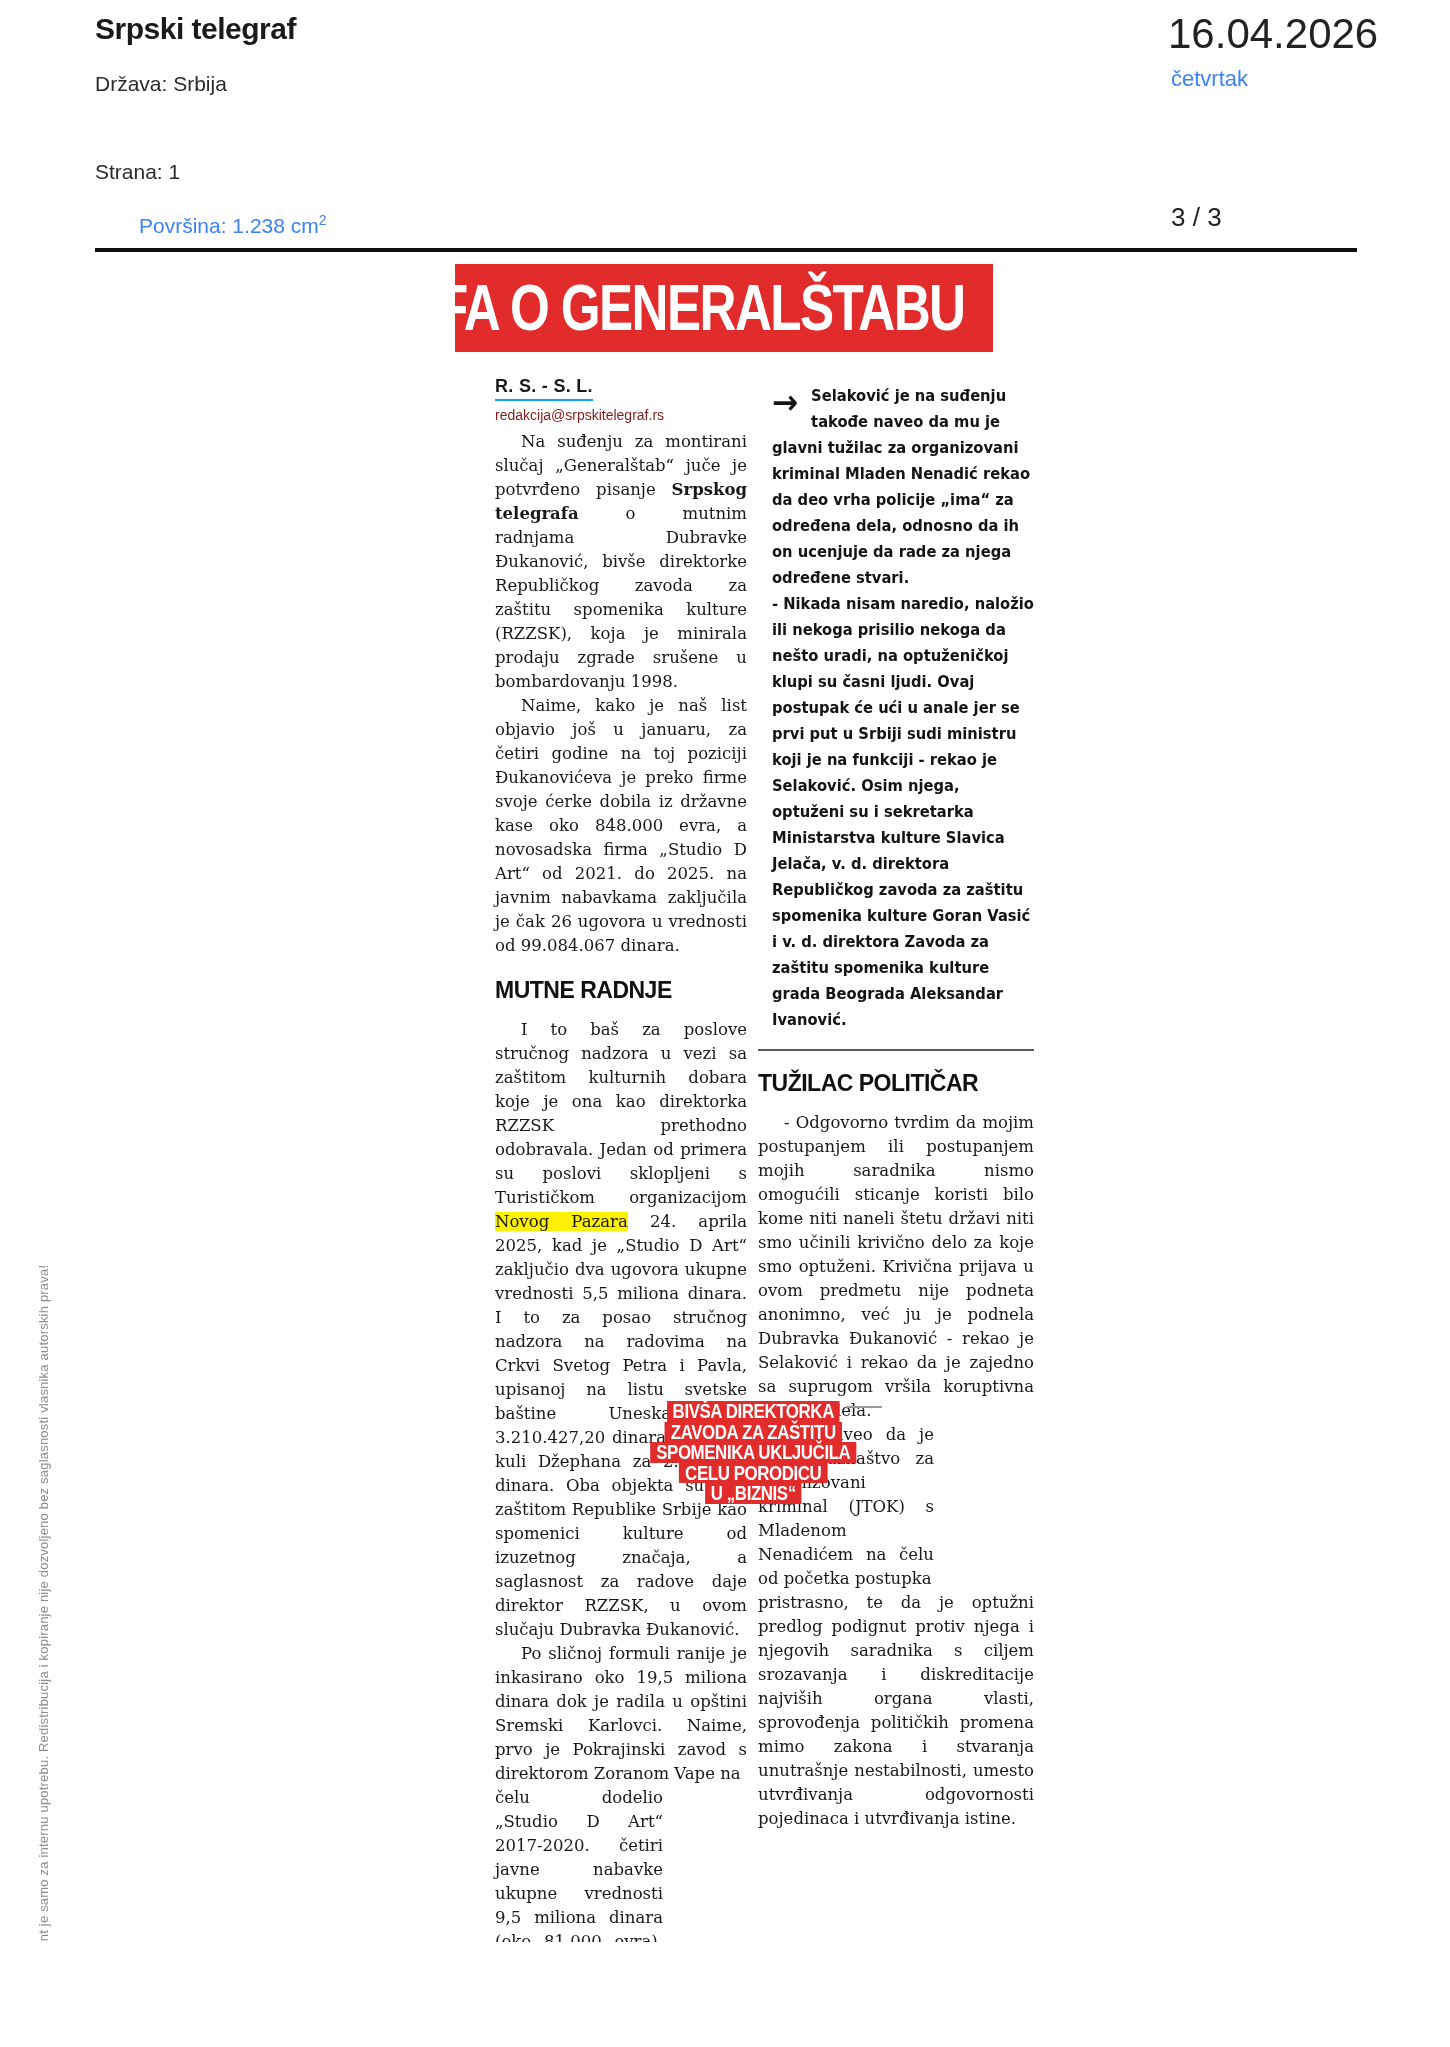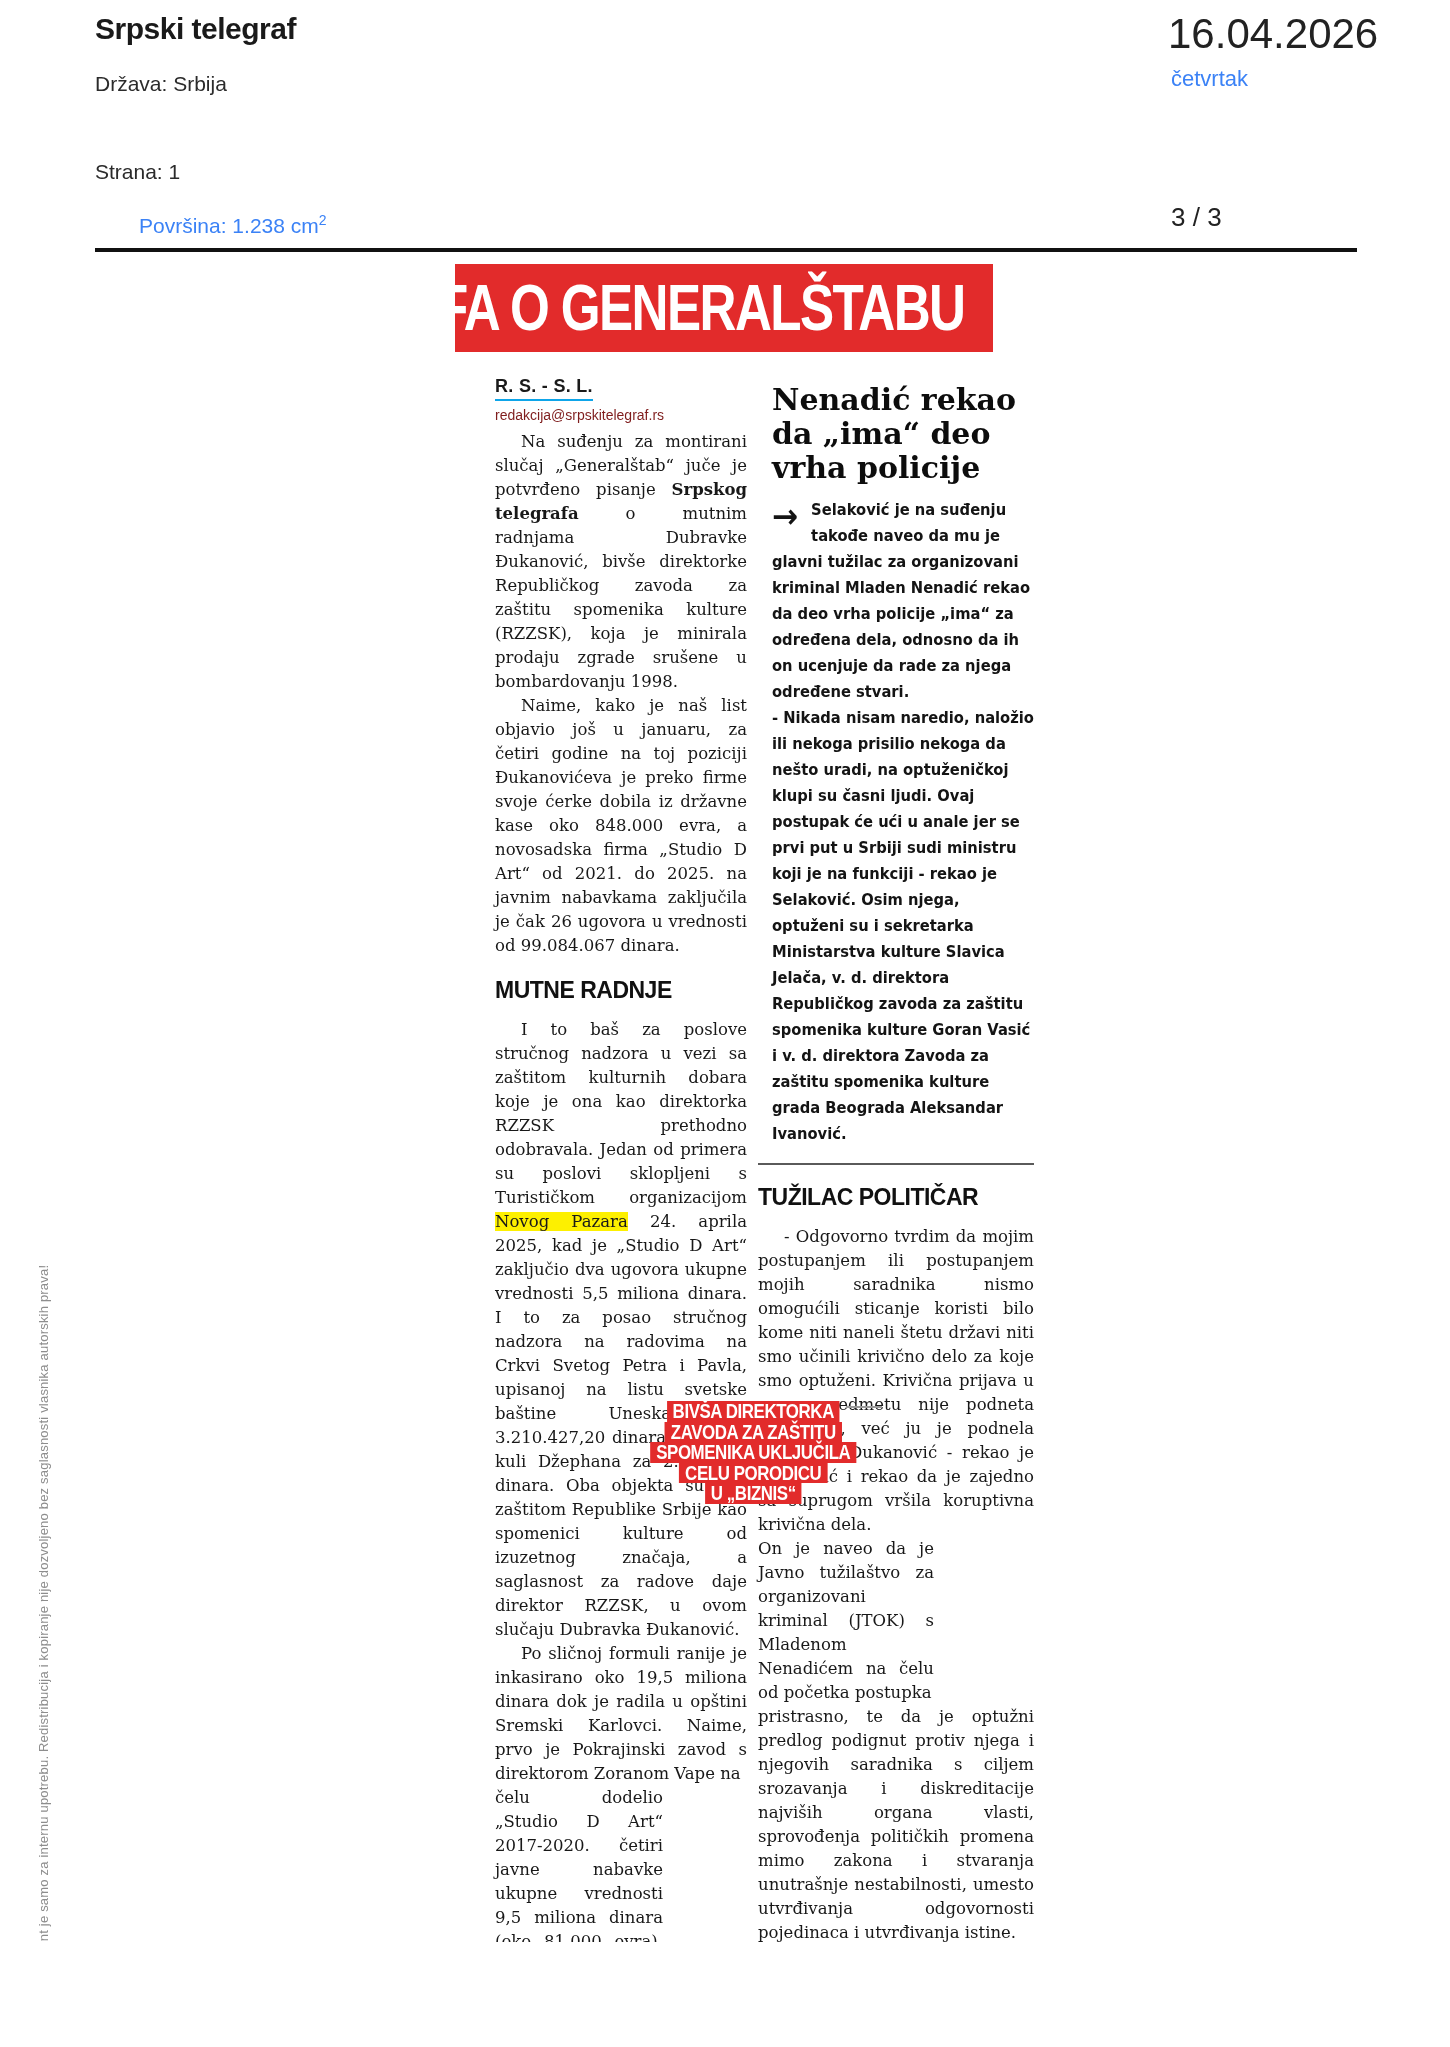--- a/index.html
+++ b/index.html
@@ -107,21 +107,20 @@
     <div class="subhead">MUTNE RADNJE</div>
     <p class="ind"><span>I to baš za poslove stručnog nadzora u vezi sa zaštitom kulturnih dobara koje je ona kao direktorka RZZSK prethodno odobravala. Jedan od primera su poslovi sklopljeni s Turističkom organizacijom </span><span class="hl">Novog Pazara</span><span> 24. aprila 2025, kad je „Studio D Art“ zaključio dva ugovora ukupne vrednosti 5,5 miliona dinara. I to za posao stručnog nadzora na radovima na Crkvi Svetog Petra i Pavla, upisanoj na listu svetske baštine Uneska, za 3.210.427,20 dinara, kao i na kuli Džephana za 2.310.210 dinara. Oba objekta su pod zaštitom Republike Srbije kao spomenici kulture od izuzetnog značaja, a saglasnost za radove daje direktor RZZSK, u ovom slučaju Dubravka Đukanović.</span></p>
     <p class="ind">Po sličnoj formuli ranije je inkasirano oko 19,5 miliona dinara dok je radila u opštini Sremski Karlovci. Naime, prvo je Pokrajinski zavod s direktorom Zoranom Vape na</p>
     <p class="narrow-left">čelu dodelio „Studio D Art“ 2017-2020. četiri javne nabavke ukupne vrednosti 9,5 miliona dinara (oko 81.000 evra). U sva četiri postup-</p>
     <p>ka „Studio D Art“ bio je jedini ponuđač. Đukanovićeva je tad, kako je pisao Voice, bila vanbračna, a u međuvremenu je postala bračna partnerka Zorana Vape.</p>
 
   </div>
 
   <div class="col col-right">
     <div class="sidebar">
-      <div class="sidebar-title">Nenadić rekao da „ima“ deo vrha policije</div>
       <div class="sidebar-body"><span class="sb-arrow">→</span><span>Selaković je na suđenju takođe naveo da mu je glavni tužilac za organizovani kriminal Mladen Nenadić rekao da deo vrha policije „ima“ za određena dela, odnosno da ih on ucenjuje da rade za njega određene stvari.
 - Nikada nisam naredio, naložio ili nekoga prisilio nekoga da nešto uradi, na optuženičkoj klupi su časni ljudi. Ovaj postupak će ući u anale jer se prvi put u Srbiji sudi ministru koji je na funkciji - rekao je Selaković. Osim njega, optuženi su i sekretarka Ministarstva kulture Slavica Jelača, v. d. direktora Republičkog zavoda za zaštitu spomenika kulture Goran Vasić i v. d. direktora Zavoda za zaštitu spomenika kulture grada Beograda Aleksandar Ivanović.</span></div>
     </div>
     <div class="serif">
       <div class="subhead">TUŽILAC POLITIČAR</div>
       <p class="ind">- Odgovorno tvrdim da mojim postupanjem ili postupanjem mojih saradnika nismo omogućili sticanje koristi bilo kome niti naneli štetu državi niti smo učinili krivično delo za koje smo optuženi. Krivična prijava u ovom predmetu nije podneta anonimno, već ju je podnela Dubravka Đukanović - rekao je Selaković i rekao da je zajedno sa suprugom vršila koruptivna krivična dela.</p>
       <p class="narrow-right">On je naveo da je Javno tužilaštvo za organizovani kriminal (JTOK) s Mladenom Nenadićem na čelu od početka postupka</p>
       <p>pristrasno, te da je optužni predlog podignut protiv njega i njegovih saradnika s ciljem srozavanja i diskreditacije najviših organa vlasti, sprovođenja političkih promena mimo zakona i stvaranja unutrašnje nestabilnosti, umesto utvrđivanja odgovornosti pojedinaca i utvrđivanja istine.</p>
 
     </div>

